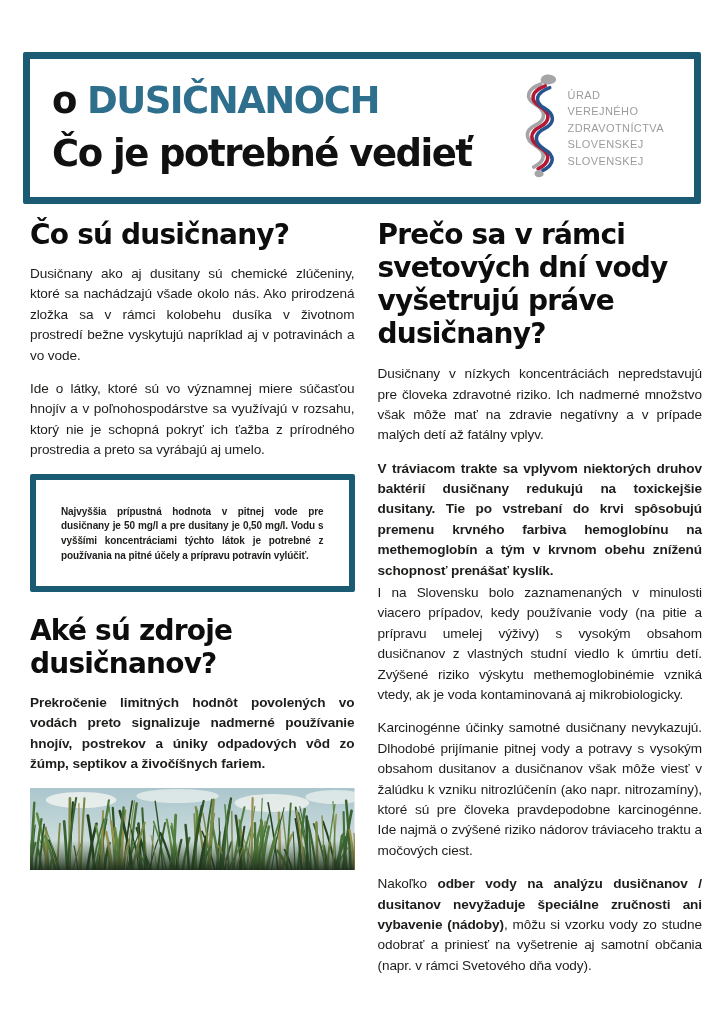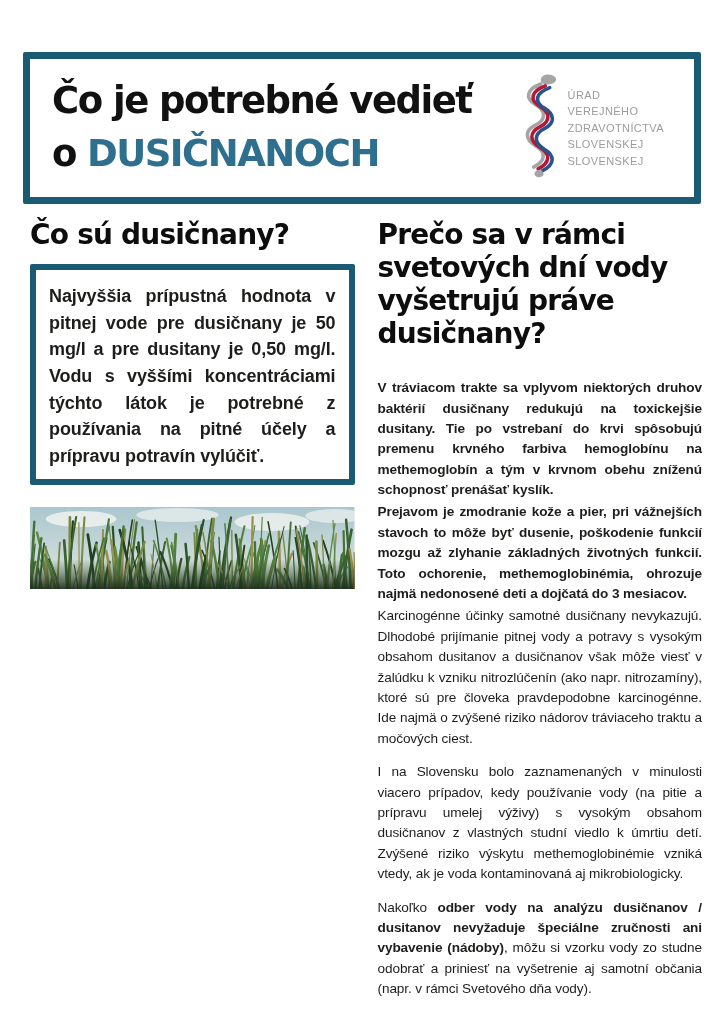--- a/index.html
+++ b/index.html
@@ -49,34 +49,34 @@
   .col p{
     font-size:13.6px;line-height:1.5;text-align:justify;
     margin:0 0 13px 0;letter-spacing:-0.1px;
   }
   .col p.tight{margin-bottom:2px;font-weight:bold;}
   .col p.bold{font-weight:bold;}
   .highlight-box{
     border:6px solid var(--teal-border,#1b5a73);
     padding:13px 13px 10px 13px;margin:6px 0 22px 0;border-radius:2px;
   }
-  .highlight-box p{font-weight:bold;margin:0;font-size:18px;line-height:1.48;}
+  .highlight-box p{font-weight:bold;margin:12px;font-size:10px;line-height:1.48;}
   .photo{
     margin-top:14px;width:100%;height:82px;overflow:hidden;
   }
   .photo svg{display:block;width:100%;height:100%;}
-  .rc-heading{margin-bottom:28px;}
+  .rc-heading{margin-bottom:14px;}
 </style>
 </head>
 <body>
 
 <div class="header-box">
   <div class="title">
+    <div><span>o</span><span class="hl">DUSIČNANOCH</span></div>
     <div>Čo je potrebné vedieť</div>
-    <div><span>o</span><span class="hl">DUSIČNANOCH</span></div>
   </div>
   <div class="org-logo">
     <span>
       <svg width="50" height="118" viewBox="0 0 56 118" aria-hidden="true">
         <path d="M30 9 C29 3 36 0 42 2 C48 4 49 9 44 11 C38 13.5 31 13 30 9 Z" fill="#a5a5a7"></path>
         <g fill="none" stroke-linecap="round" stroke-width="4">
           <path d="M30 12 C14 18 12 28 24 35 C36 42 36 52 24 58 C12 64 12 74 24 81 C36 88 36 98 22 105" stroke="#a5a5a7"></path>
           <path d="M35 14 C19 20 17 30 29 37 C41 44 41 54 29 60 C17 66 17 76 29 83 C41 90 41 100 27 107" stroke="#b31935"></path>
           <path d="M40 16 C24 22 22 32 34 39 C46 46 46 56 34 62 C22 68 22 78 34 85 C46 92 46 102 32 109" stroke="#27548e"></path>
         </g>
@@ -90,25 +90,29 @@
       <div>SLOVENSKEJ</div>
       <div>SLOVENSKEJ</div>
     </div>
   </div>
 </div>
 
 <div class="columns">
 
   <div class="col">
     <h2>Čo sú dusičnany?</h2>
+    <p>Dusičnany ako aj dusitany sú chemické zlúčeniny, ktoré sa nachádzajú všade okolo nás. Ako prirodzená zložka sa v rámci kolobehu dusíka v životnom prostredí bežne vyskytujú napríklad aj v potravinách a vo vode.</p>
+    <p>Ide o látky, ktoré sú vo významnej miere súčasťou hnojív a v poľnohospodárstve sa využívajú v rozsahu, ktorý nie je schopná pokryť ich ťažba z prírodného prostredia a preto sa vyrábajú aj umelo.</p>
 
     <div class="highlight-box">
       <p>Najvyššia prípustná hodnota v pitnej vode pre dusičnany je 50 mg/l a pre dusitany je 0,50 mg/l. Vodu s vyššími koncentráciami týchto látok je potrebné z používania na pitné účely a prípravu potravín vylúčiť.</p>
     </div>
 
+    <h2>Aké sú zdroje dusičnanov?</h2>
+    <p class="bold">Prekročenie limitných hodnôt povolených vo vodách preto signalizuje nadmerné používanie hnojív, postrekov a úniky odpadových vôd zo žúmp, septikov a živočíšnych fariem.</p>
 
     <div class="photo">
       <svg viewBox="0 0 330 82" preserveAspectRatio="none" aria-hidden="true">
         <defs>
           <linearGradient id="sky" x1="0" y1="0" x2="0" y2="1">
             <stop offset="0" stop-color="#aac6cd"></stop>
             <stop offset="1" stop-color="#dfe8e4"></stop>
           </linearGradient>
           <linearGradient id="base" x1="0" y1="0" x2="0" y2="1">
             <stop offset="0" stop-color="#33502c" stop-opacity="0"></stop>
@@ -292,19 +296,19 @@
             <path d="M 145.8 84 Q 146.7 51.9 148.2 27.2" stroke="#538041" stroke-width="2.9" fill="none" stroke-linecap="round"></path>
             <path d="M 279.6 84 Q 276.2 49.4 271.1 22.7" stroke="#9a9150" stroke-width="1.9" fill="none" stroke-linecap="round"></path>
           </g>
         <rect y="52" width="330" height="30" fill="url(#base)" opacity="0.92"></rect>
       </svg>
     </div>
   </div>
 
   <div class="col">
     <h2 class="rc-heading">Prečo sa v rámci svetových dní vody vyšetrujú práve dusičnany?</h2>
+    <p>Dusičnany v nízkych koncentráciách nepredstavujú pre človeka zdravotné riziko. Ich nadmerné množstvo však môže mať na zdravie negatívny a v prípade malých detí až fatálny vplyv.</p>
     <p class="tight">V tráviacom trakte sa vplyvom niektorých druhov baktérií dusičnany redukujú na toxickejšie dusitany. Tie po vstrebaní do krvi spôsobujú premenu krvného farbiva hemoglobínu na methemoglobín a tým v krvnom obehu zníženú schopnosť prenášať kyslík.</p>
-    <p class="tight">Prejavom je zmodranie kože a pier, pri vážnejších stavoch to môže byť dusenie, poškodenie funkcií mozgu až zlyhanie základných životných funkcií. Toto ochorenie, methemoglobinémia, ohrozuje najmä nedonosené deti a dojčatá do 3 mesiacov.</p>
+    <p>I na Slovensku bolo zaznamenaných v minulosti viacero prípadov, kedy používanie vody (na pitie a prípravu umelej výživy) s vysokým obsahom dusičnanov z vlastných studní viedlo k úmrtiu detí. Zvýšené riziko výskytu methemoglobinémie vzniká vtedy, ak je voda kontaminovaná aj mikrobiologicky.</p>
     <p>Karcinogénne účinky samotné dusičnany nevykazujú. Dlhodobé prijímanie pitnej vody a potravy s vysokým obsahom dusitanov a dusičnanov však môže viesť v žalúdku k vzniku nitrozlúčenín (ako napr. nitrozamíny), ktoré sú pre človeka pravdepodobne karcinogénne. Ide najmä o zvýšené riziko nádorov tráviaceho traktu a močových ciest.</p>
-    <p>I na Slovensku bolo zaznamenaných v minulosti viacero prípadov, kedy používanie vody (na pitie a prípravu umelej výživy) s vysokým obsahom dusičnanov z vlastných studní viedlo k úmrtiu detí. Zvýšené riziko výskytu methemoglobinémie vzniká vtedy, ak je voda kontaminovaná aj mikrobiologicky.</p>
     <p><span>Nakoľko </span><b>odber vody na analýzu dusičnanov / dusitanov nevyžaduje špeciálne zručnosti ani vybavenie (nádoby)</b><span>, môžu si vzorku vody zo studne odobrať a priniesť na vyšetrenie aj samotní občania (napr. v rámci Svetového dňa vody).</span></p>
   </div>
 </div>
 
 </body></html>

